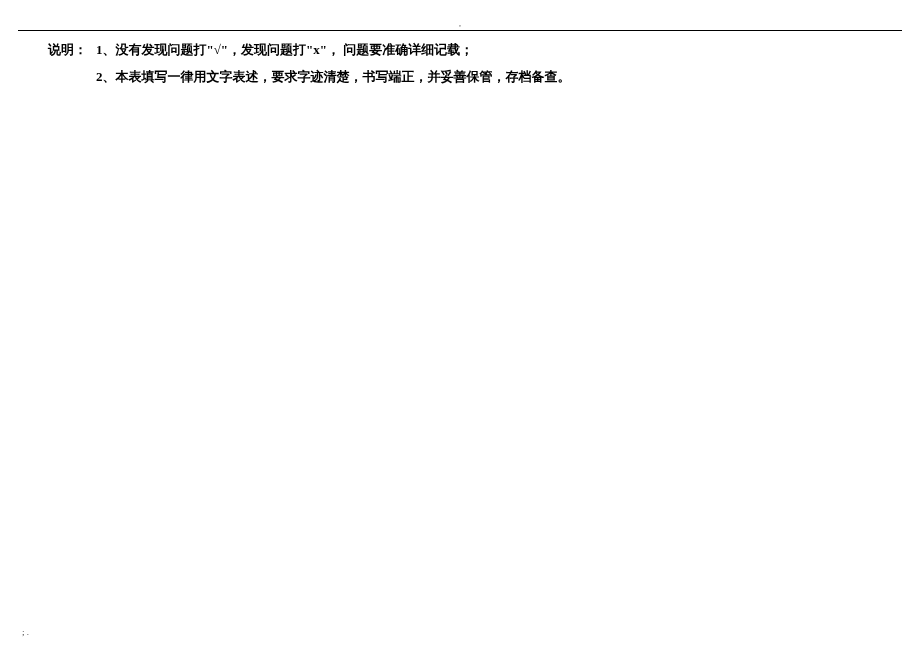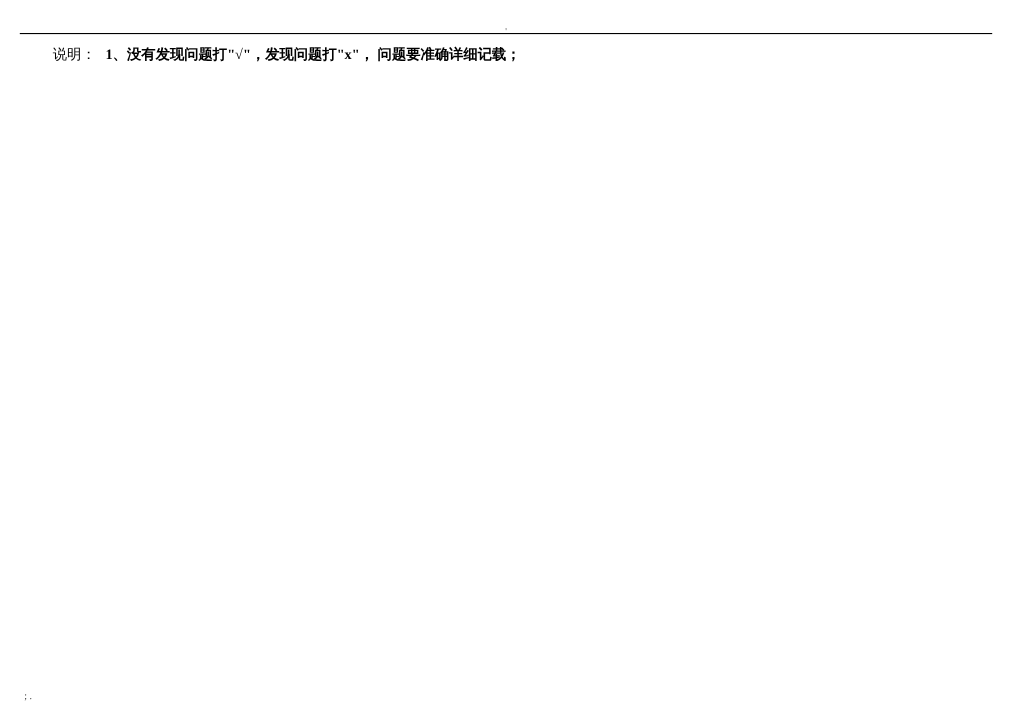--- a/index.html
+++ b/index.html
@@ -41,21 +41,21 @@
       left: 48px;
       right: 48px;
     }
     .instruction-row {
       display: flex;
       align-items: baseline;
       margin-bottom: 6px;
     }
     .label-text {
       font-size: 13px;
-      font-weight: normal;
+      font-weight: bold;
       color: #000000;
       white-space: nowrap;
       min-width: 48px;
     }
     .instruction-text {
       font-size: 13px;
       font-weight: bold;
       color: #000000;
       line-height: 1.6;
     }
@@ -75,16 +75,20 @@
 
 <div class="page-container">
   <div class="top-mark">'</div>
   <div class="top-divider"></div>
 
   <div class="content-area">
     <div class="instruction-row">
       <span class="label-text">说明：</span>
       <span class="instruction-text">1、没有发现问题打"√"，发现问题打"x"， 问题要准确详细记载；</span>
     </div>
+    <div class="instruction-row second">
+      <span class="label-text">说明：</span>
+      <span class="instruction-text">2、本表填写一律用文字表述，要求字迹清楚，书写端正，并妥善保管，存档备查。</span>
+    </div>
   </div>
 
   <div class="bottom-mark">; .</div>
 </div>
 
 </body></html>

